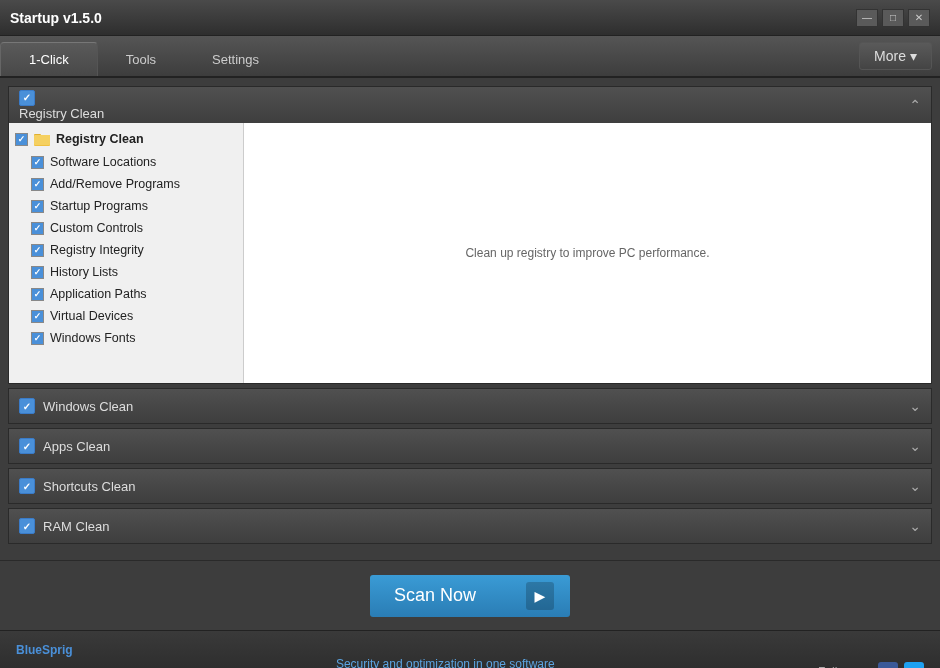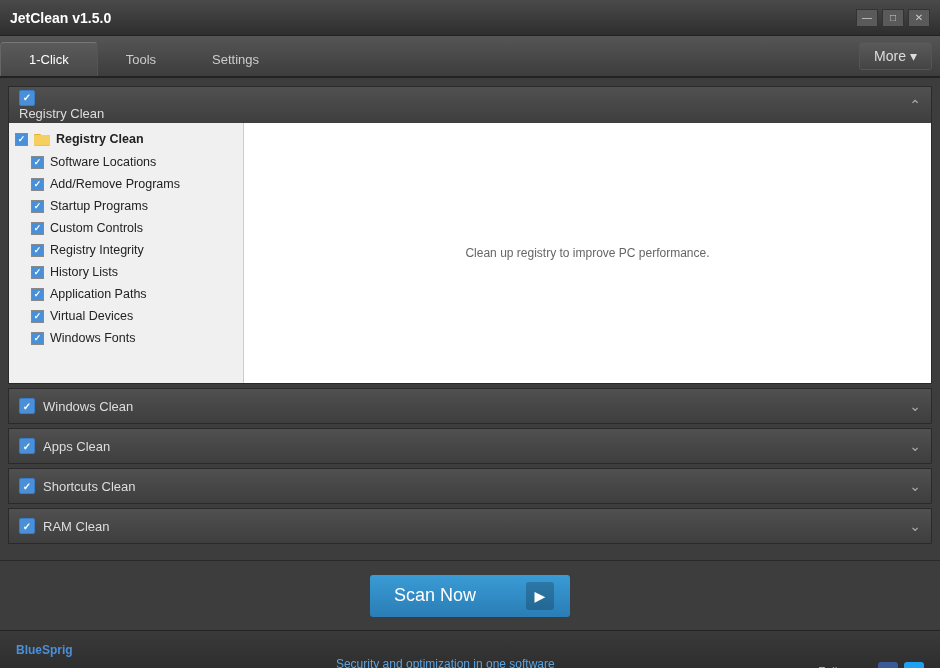--- a/index.html
+++ b/index.html
@@ -307,21 +307,21 @@
       display: flex;
       align-items: center;
       justify-content: center;
       font-size: 14px;
     }
   </style>
 </head>
 <body>
 
 <div id="title-bar">
-  <span id="title-text">JetClean v1.5.0</span>
+  <span id="title-text">Startup v1.5.0</span>
   <div id="window-controls">
     <div class="win-btn">—</div>
     <div class="win-btn">□</div>
     <div class="win-btn close">✕</div>
   </div>
 </div>
 
 <div id="tab-bar">
   <div class="tab active">
     <span>1-Click</span>

